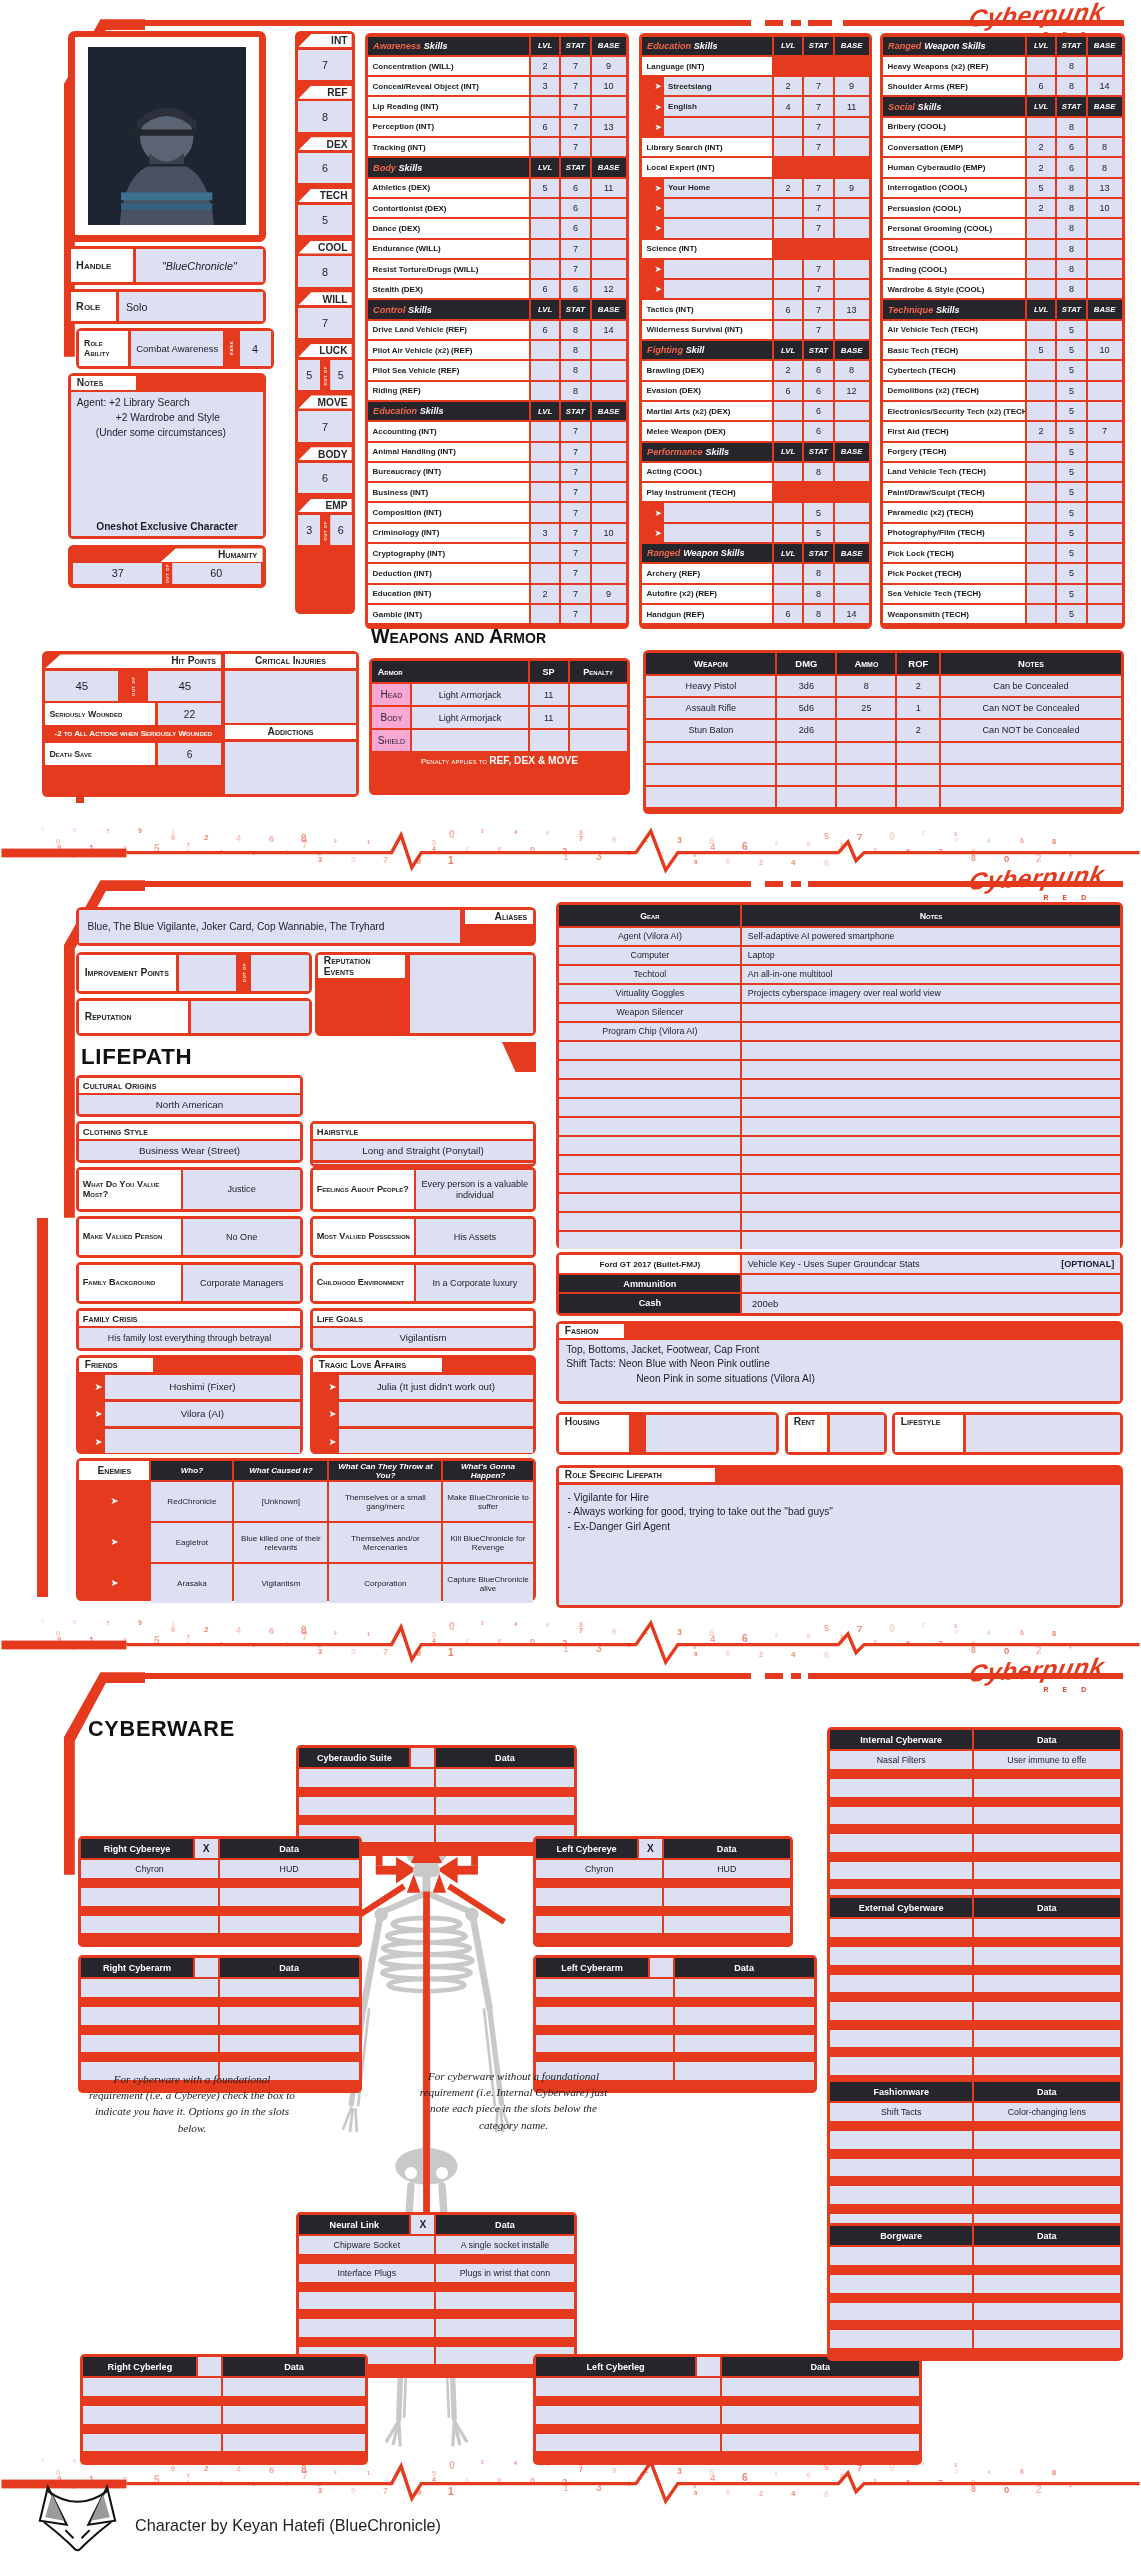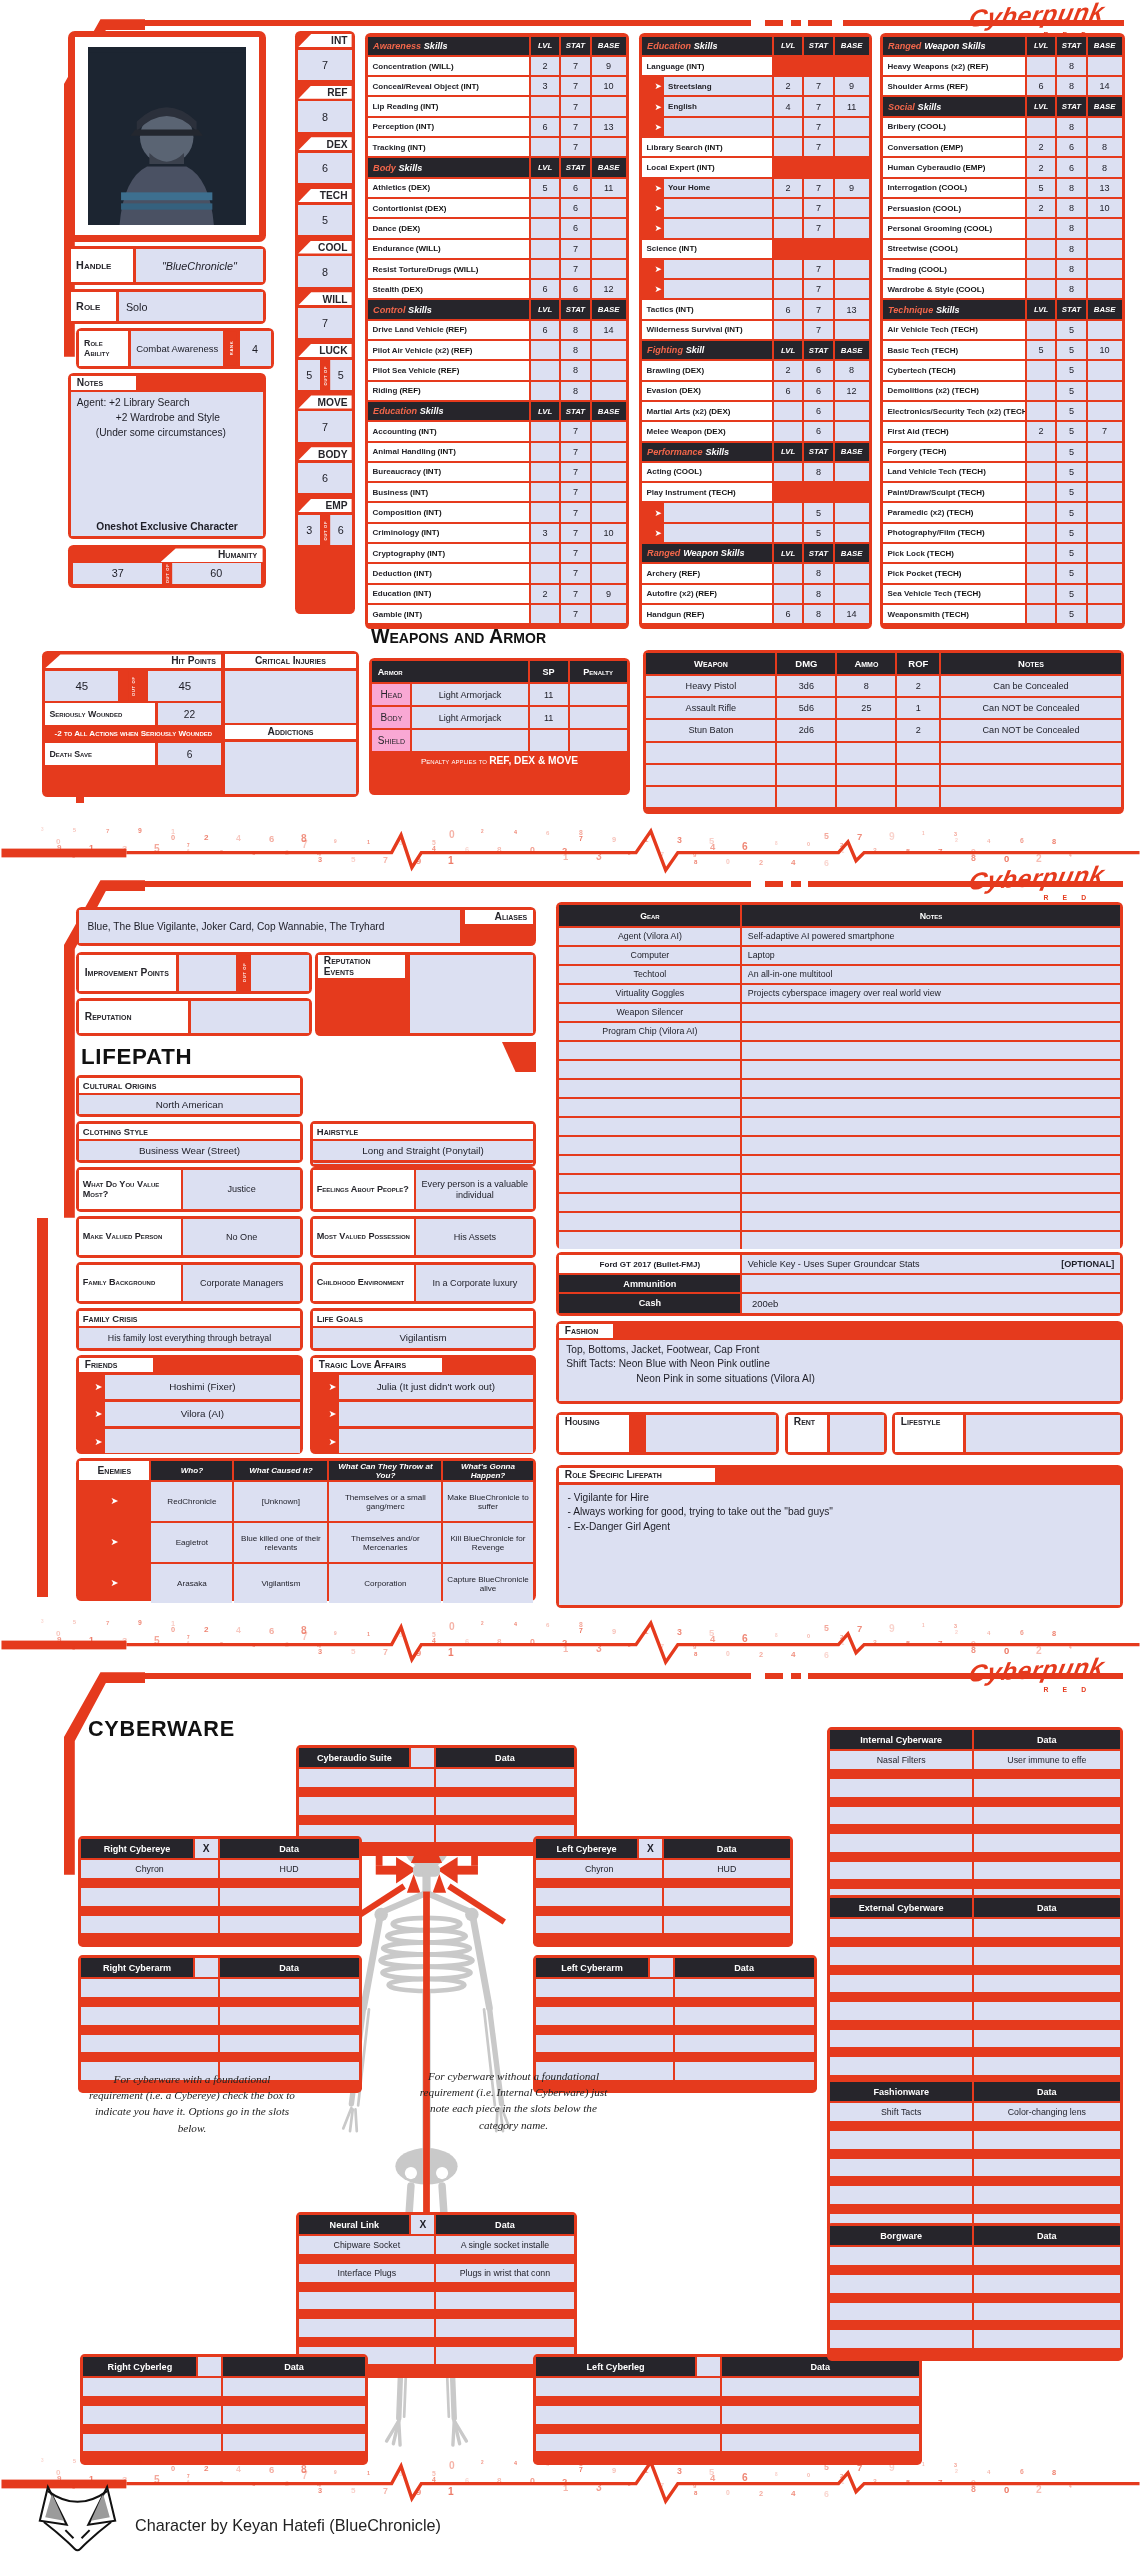--- a/index.html
+++ b/index.html
@@ -1535,21 +1535,21 @@
         <b>[OPTIONAL]</b>
       </div>
       <div class="dark" style="display:flex;align-items:center;justify-content:center;font-weight:bold;font-size:9.1px">Ammunition</div>
       <div class="lav"></div>
       <div class="dark" style="display:flex;align-items:center;justify-content:center;font-weight:bold;font-size:9.1px">Cash</div>
       <div class="lav" style="display:flex;align-items:center;padding-left:9.5px;font-size:9.5px">200eb</div>
     </div>
   </div>
 
   <div class="panel abs" style="left:556px;top:1321px;width:567px;height:83px">
-    <div class="banner" style="width:54px">Fashion</div>
+    <div class="banner" style="width:65px">Fashion</div>
     <div class="lav abs fashion-lines" style="left:3.4px;right:3.4px;top:19px;bottom:3.4px;padding:2.7px 6.8px;font-size:9.5px">
         <div class="line l0">Top, Bottoms, Jacket, Footwear, Cap Front</div>
         <div class="line l1">Shift Tacts: Neon Blue with Neon Pink outline</div>
         <div class="line l2">Neon Pink in some situations (Vilora AI)</div>
       </div>
   </div>
 
   <div class="panel abs" style="left:556px;top:1412px;width:223px;height:43px">
     <div style="display:flex;height:100%;gap:17px">
       <div class="banner" style="width:70px;display:flex;align-items:flex-start">Housing</div>

